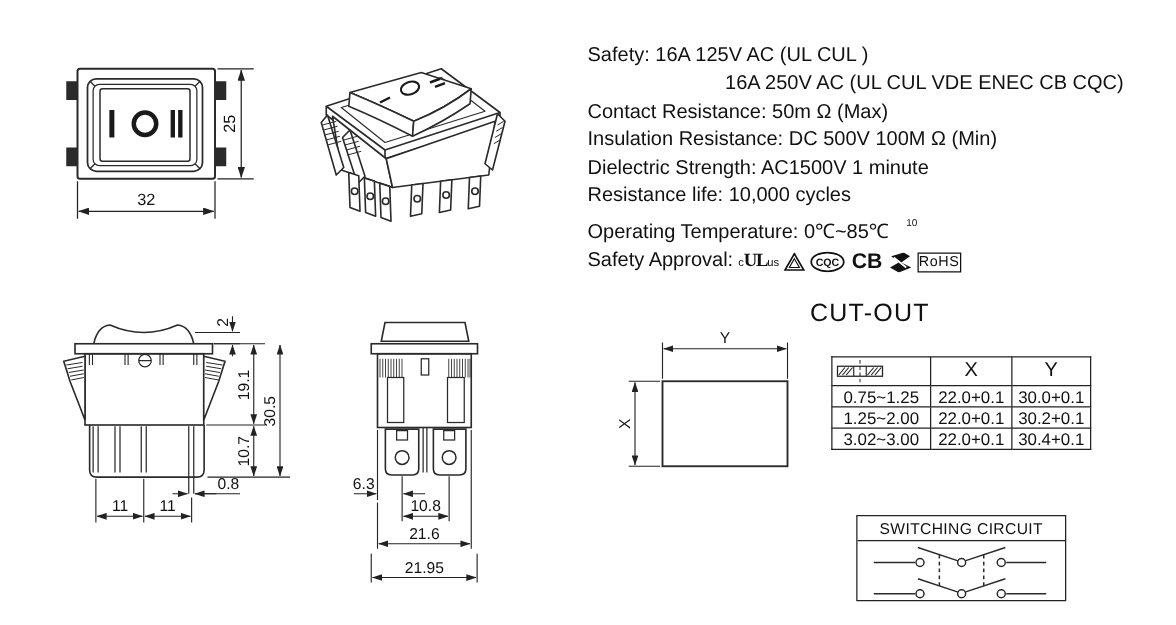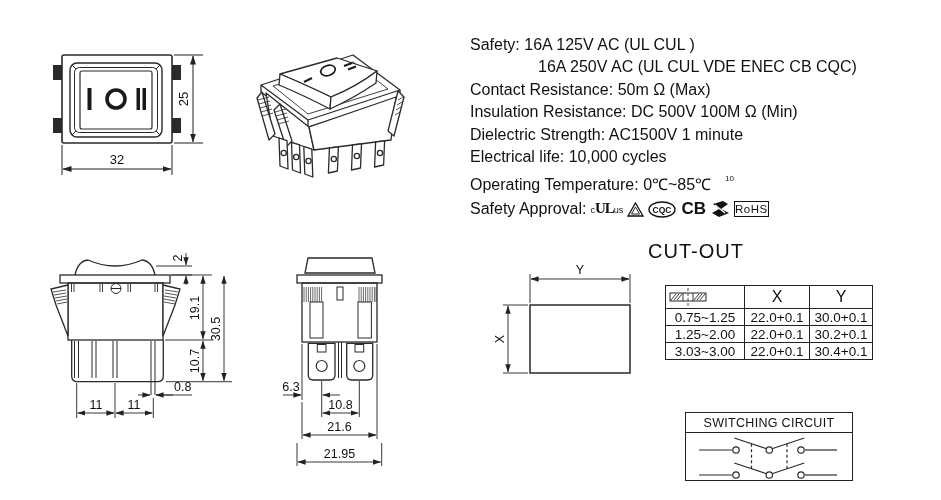--- a/index.html
+++ b/index.html
@@ -3,21 +3,21 @@
 <meta charset="utf-8">
 <style>
   html,body{margin:0;padding:0;background:#fff;}
   .canvas{position:relative;width:941px;height:500px;background:#fff;overflow:hidden;
           font-family:"Liberation Sans",sans-serif;color:#111;}
   .abs{position:absolute;}
   svg{display:block;}
   svg text{font-family:"Liberation Sans",sans-serif;fill:#111;}
   
   .specs{left:470px;top:34px;width:471px;font-size:16px;line-height:22.4px;white-space:nowrap;}
-  .specs .indent{padding-left:68px;}
+  .specs .indent{padding-left:68px;text-align:center;}
   .sup{font-size:8px;vertical-align:9px;margin-left:14px;}
   .safety{display:flex;align-items:center;gap:4px;}
   .mark-ul{font-size:9px;white-space:nowrap;}
   .mark-ul b{font-size:15px;font-weight:bold;font-family:"Liberation Serif",serif;letter-spacing:-1px;}
   .mark-cb{font-weight:bold;font-size:17px;letter-spacing:0px;margin:0 1px;}
   .mark-rohs{border:1.5px solid #111;font-size:11.5px;padding:0 0;line-height:14px;letter-spacing:0.5px;}
   
   .cutout-title{left:648px;top:240px;font-size:20px;letter-spacing:1px;}
   
   table.cut{border-collapse:collapse;table-layout:fixed;}
@@ -148,21 +148,21 @@
       </g>
     </g>
   </svg>
 
   <div class="abs specs">
     <div>Safety: 16A 125V AC (UL  CUL  )</div>
     <div class="indent">16A 250V AC (UL  CUL  VDE ENEC CB CQC)</div>
     <div>Contact Resistance: 50m Ω (Max)</div>
     <div>Insulation Resistance: DC 500V 100M Ω  (Min)</div>
     <div>Dielectric Strength: AC1500V 1 minute</div>
-    <div>Electrical life: 10,000 cycles</div>
+    <div>Resistance life: 10,000 cycles</div>
     <div>
       <span>Operating Temperature: 0℃~85℃</span><span class="sup">10</span>
     </div>
     <div class="safety">
       <span>Safety Approval:</span>
       <span class="mark-ul"><span>c</span><b>UL</b><span>us</span></span>
       <svg width="17" height="15" viewBox="0 0 17 15">
         <polygon points="8.5,1 16,14 1,14" fill="none" stroke="#111" stroke-width="1.3"></polygon>
         <polygon points="8.5,5 12.5,12 4.5,12" fill="none" stroke="#111" stroke-width="0.9"></polygon>
       </svg>
@@ -405,21 +405,21 @@
       <td>0.75~1.25</td>
       <td>22.0+0.1</td>
       <td>30.0+0.1</td>
     </tr>
     <tr>
       <td>1.25~2.00</td>
       <td>22.0+0.1</td>
       <td>30.2+0.1</td>
     </tr>
     <tr>
-      <td>3.03~3.00</td>
+      <td>3.02~3.00</td>
       <td>22.0+0.1</td>
       <td>30.4+0.1</td>
     </tr>
   </tbody>
     </table>
 
   <div class="abs circuit-box">
     <div class="circuit-title">SWITCHING CIRCUIT</div>
     <svg width="165" height="47" viewBox="0 0 165 47">
       <g stroke="#2a2a2a" stroke-width="1.2" fill="#fff">

